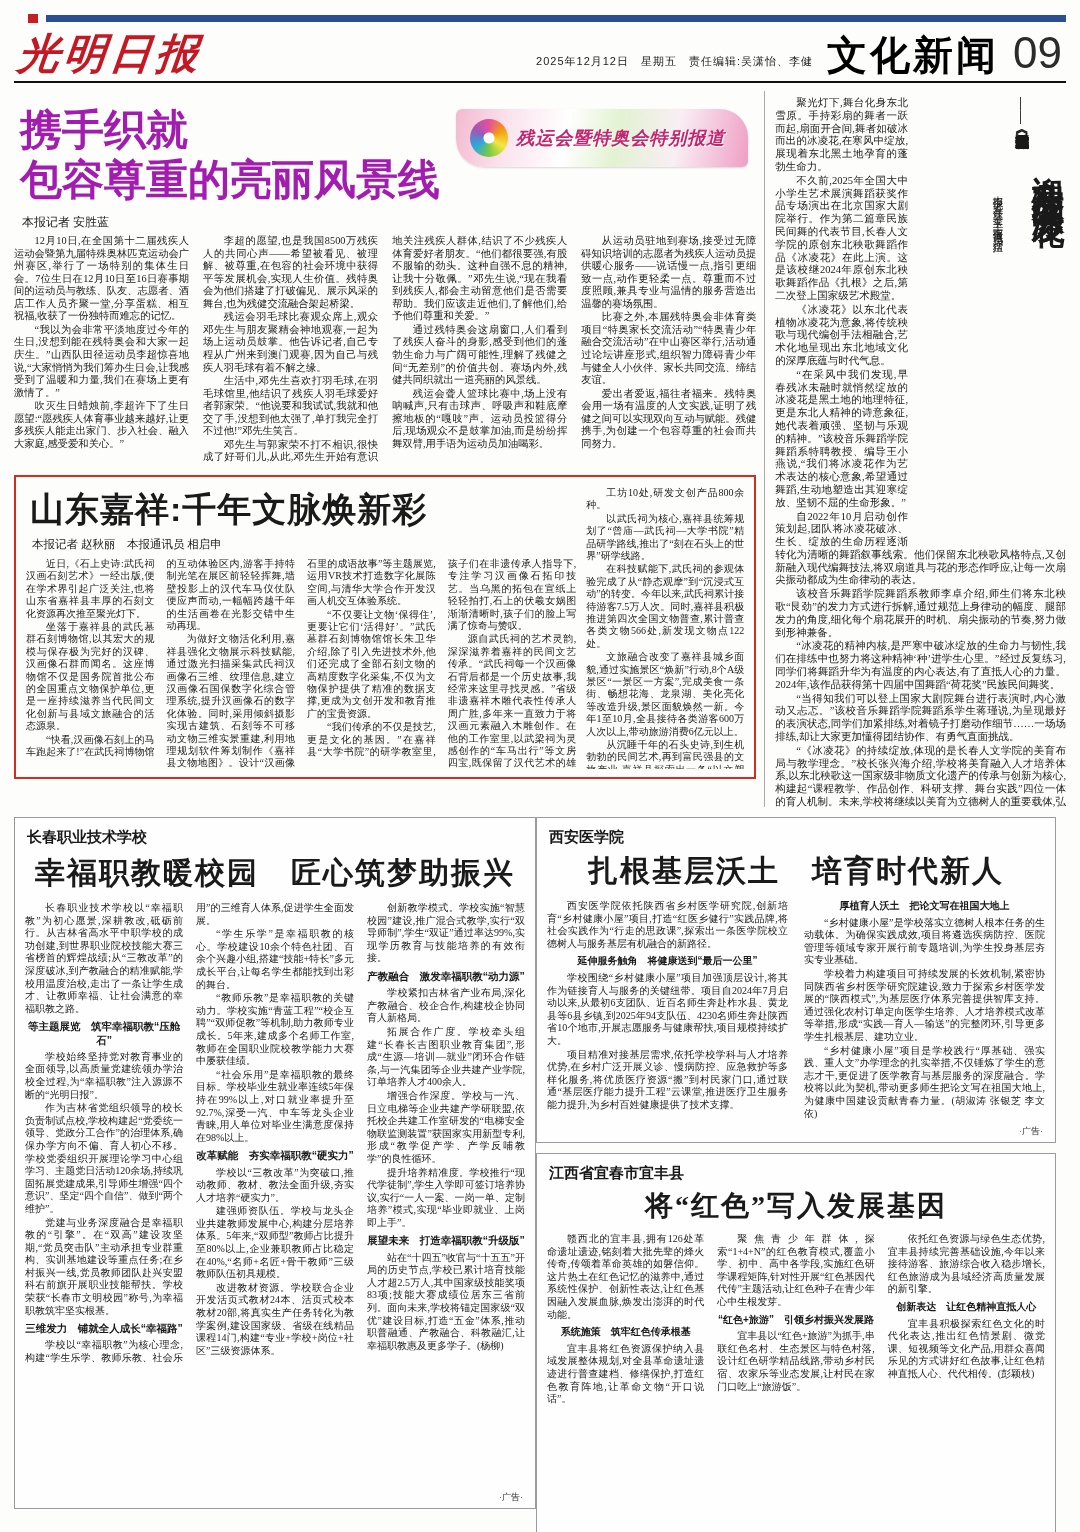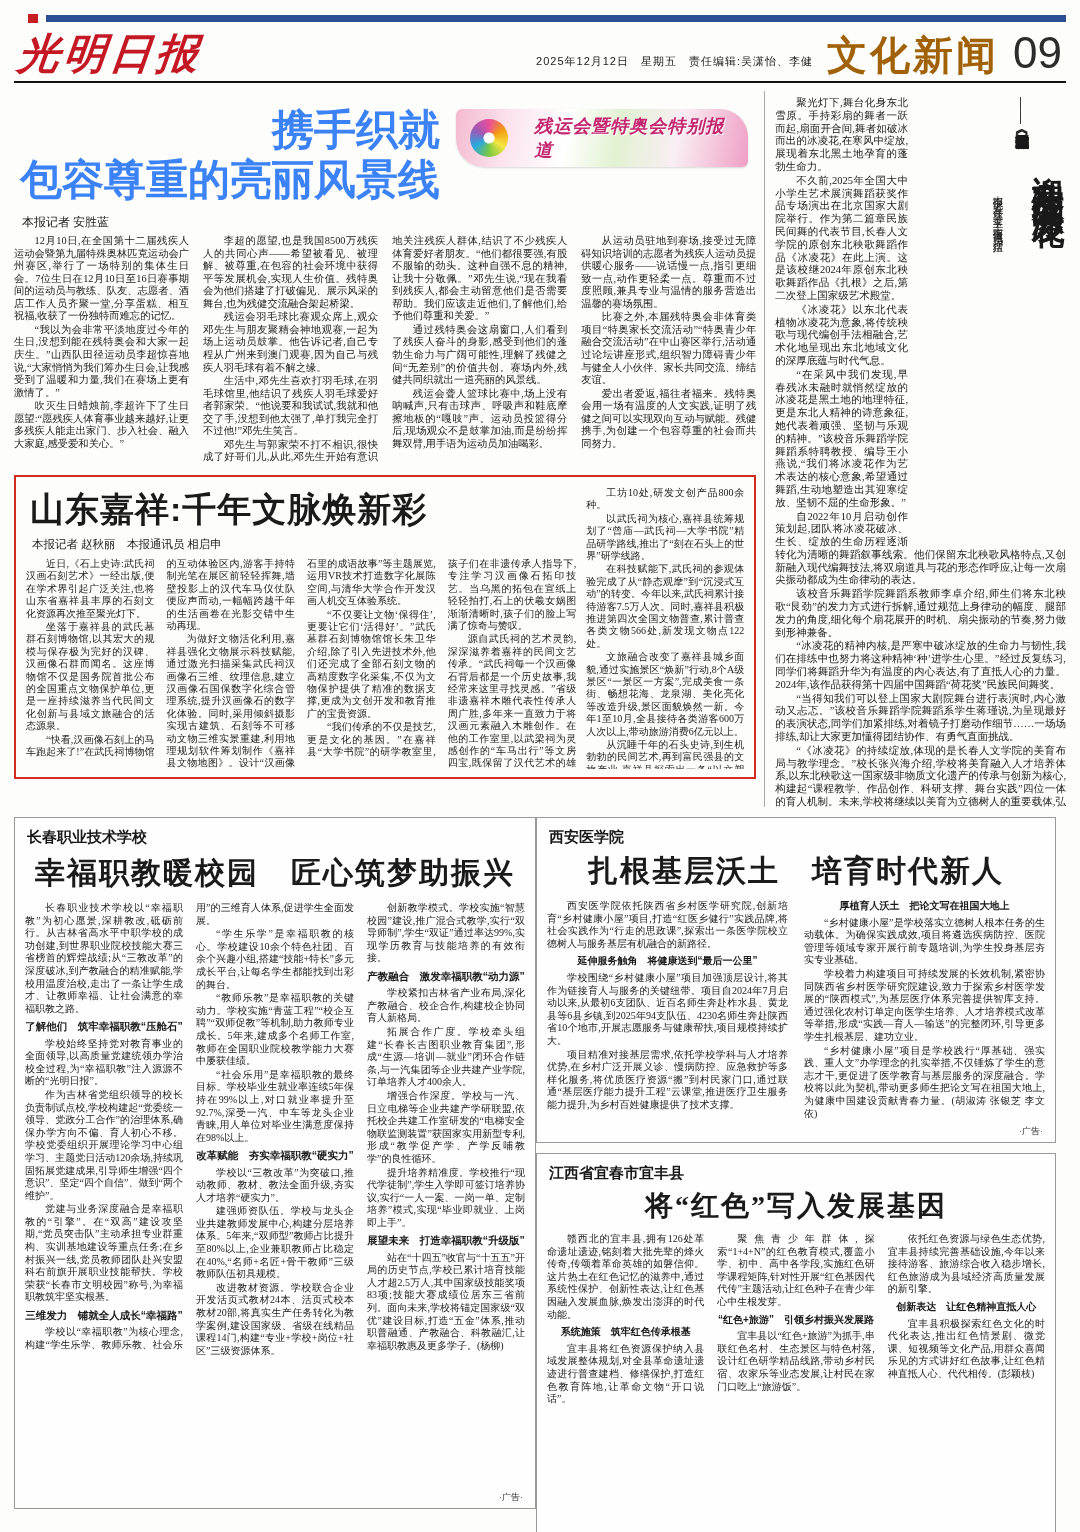--- a/index.html
+++ b/index.html
@@ -8,41 +8,41 @@
   .page { width:1080px; height:1532px; padding:10px 14px 8px 14px; }
 
   
   .topbar { display:flex; align-items:center; height:9px; margin:4px 0 6px 14px; }
   .red-sq { width:10px; height:9px; background:#c51f24; margin-right:8px; }
   .blue-bar { flex:1; height:7px; background:#2b4f92; }
   .header { display:flex; align-items:flex-end; padding:2px 4px 6px 4px; }
   .masthead { font-size:42px; font-weight:bold; font-style:italic; color:#c41824; font-family:"DejaVu Serif", serif; letter-spacing:4px; transform:skewX(-6deg); line-height:1; }
   .header-right { margin-left:auto; display:flex; align-items:flex-end; gap:14px; }
   .dateline { font-size:11px; color:#222; font-family:"Liberation Sans", sans-serif; padding-bottom:6px; letter-spacing:1px; }
-  .section-title { font-size:40px; font-weight:900; color:#a16207; font-family:"Liberation Sans", sans-serif; letter-spacing:3px; line-height:1; }
+  .section-title { font-size:40px; font-weight:900; color:#000000; font-family:"Liberation Sans", sans-serif; letter-spacing:3px; line-height:1; }
   .page-num { font-size:44px; color:#2c2c2c; font-family:"Liberation Sans", sans-serif; line-height:1; }
   .header-rule { border-bottom:2px solid #111; margin:0 0 8px 0; }
 
   
   .para { text-indent:2em; text-align:justify; margin:0 0 1px 0; }
   .subhead { font-weight:bold; text-align:center; margin:5px 0 4px 0; font-family:"Liberation Sans", sans-serif; }
   .byline { font-size:12px; margin:6px 0 6px 4px; }
 
   
   .main-top { display:flex; height:716px; }
   .left-zone { width:748px; }
   .right-zone { width:304px; border-left:1px solid #aaa; margin-left:8px; padding:6px 0 0 10px; height:716px; overflow:hidden; font-size:10.5px; line-height:1.22; }
 
   .head-row { display:flex; align-items:flex-start; }
-  .headline-top { font-family:"Liberation Sans", sans-serif; font-weight:900; color:#3b82f6; line-height:1.18; padding:14px 0 0 6px;text-align:right; }
+  .headline-top { font-family:"Liberation Sans", sans-serif; font-weight:900; color:#a21caf; line-height:1.18; padding:14px 0 0 6px; }
   .headline-top .l1 { font-size:42px; display:block; }
   .headline-top .l2 { font-size:42px; display:block; }
   .badge { margin-left:auto; margin-top:18px; margin-right:8px; width:292px; height:58px; border-radius:6px 28px 6px 28px;
            background:linear-gradient(100deg,#f4b9cf 0%,#fbe3ee 18%,#ffffff 38%,#e2f2d2 55%,#f9eef4 75%,#ef9fc4 100%);
-           display:flex; align-items:center; padding:4px 8px; box-shadow:0 1px 2px rgba(0,0,0,.15);gap:18px; }
+           display:flex; align-items:center; padding:4px 8px; box-shadow:0 1px 2px rgba(0,0,0,.15); }
   .pinwheel { width:38px; height:38px; border-radius:50%; margin:0 8px 0 6px; flex:0 0 auto;
               background:radial-gradient(circle, #ffffff 0 5px, rgba(255,255,255,0) 6px),
                          conic-gradient(#e94f9a,#f39c12,#f5e642,#7ac943,#29a8e0,#9b59b6,#e94f9a); }
   .badge-title { font-size:18px; font-weight:900; font-style:italic; color:#c3266f; font-family:"Liberation Sans", sans-serif; letter-spacing:1px; text-shadow:1px 1px 0 #fff; }
   .top-byline { font-size:12px; margin:10px 0 4px 8px; }
   .top-body { height:232px; overflow:hidden; column-count:4; column-gap:14px; font-size:10.3px; line-height:1.22; margin-top:2px; }
 
   
   .jx-box { border:2px solid #cf2e21; margin-top:8px; height:304px; display:flex; padding:8px 10px; overflow:hidden;justify-content:space-between; }
   .jx-left { width:78%; padding-right:10px; }
@@ -172,21 +172,21 @@
         </div>
     </div>
   </div>
 
   <div class="bottom">
     <div class="advert-box changchun">
       <div class="kicker">长春职业技术学校</div>
       <div class="ad-headline">幸福职教暖校园　匠心筑梦助振兴</div>
       <div class="cc-body">
           <p class="para">长春职业技术学校以“幸福职教”为初心愿景,深耕教改,砥砺前行。从吉林省高水平中职学校的成功创建,到世界职业院校技能大赛三省榜首的辉煌战绩;从“三教改革”的深度破冰,到产教融合的精准赋能,学校用温度治校,走出了一条让学生成才、让教师幸福、让社会满意的幸福职教之路。</p>
-          <div class="subhead">了解他们　筑牢幸福职教“压舱石”</div>
+          <div class="subhead">等主题展览　筑牢幸福职教“压舱石”</div>
           <p class="para">学校始终坚持党对教育事业的全面领导,以高质量党建统领办学治校全过程,为“幸福职教”注入源源不断的“光明日报”。</p>
           <p class="para">作为吉林省党组织领导的校长负责制试点校,学校构建起“党委统一领导、党政分工合作”的治理体系,确保办学方向不偏、育人初心不移。学校党委组织开展理论学习中心组学习、主题党日活动120余场,持续巩固拓展党建成果,引导师生增强“四个意识”、坚定“四个自信”、做到“两个维护”。</p>
           <p class="para">党建与业务深度融合是幸福职教的“引擎”。在“双高”建设攻坚期,“党员突击队”主动承担专业群重构、实训基地建设等重点任务;在乡村振兴一线,党员教师团队赴兴安盟科右前旗开展职业技能帮扶。学校荣获“长春市文明校园”称号,为幸福职教筑牢坚实根基。</p>
           <div class="subhead">三维发力　铺就全人成长“幸福路”</div>
           <p class="para">学校以“幸福职教”为核心理念,构建“学生乐学、教师乐教、社会乐用”的三维育人体系,促进学生全面发展。</p>
           <p class="para">“学生乐学”是幸福职教的核心。学校建设10余个特色社团、百余个兴趣小组,搭建“技能+特长”多元成长平台,让每名学生都能找到出彩的舞台。</p>
           <p class="para">“教师乐教”是幸福职教的关键动力。学校实施“青蓝工程”“校企互聘”“双师促教”等机制,助力教师专业成长。5年来,建成多个名师工作室,教师在全国职业院校教学能力大赛中屡获佳绩。</p>
           <p class="para">“社会乐用”是幸福职教的最终目标。学校毕业生就业率连续5年保持在99%以上,对口就业率提升至92.7%,深受一汽、中车等龙头企业青睐,用人单位对毕业生满意度保持在98%以上。</p>
           <div class="subhead">改革赋能　夯实幸福职教“硬实力”</div>
           <p class="para">学校以“三教改革”为突破口,推动教师、教材、教法全面升级,夯实人才培养“硬实力”。</p>

